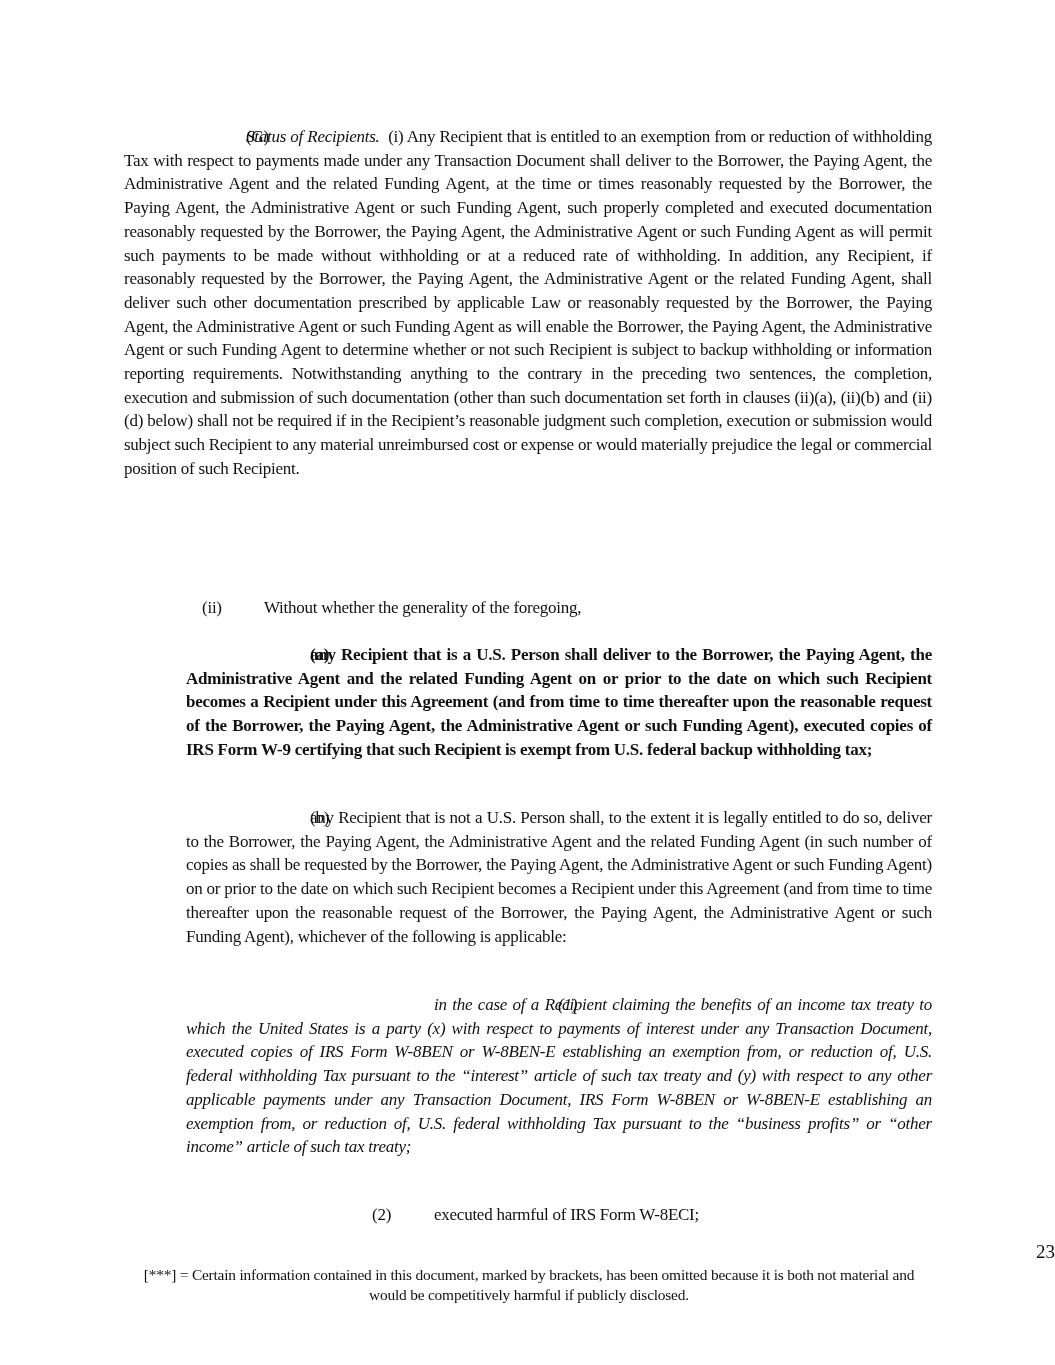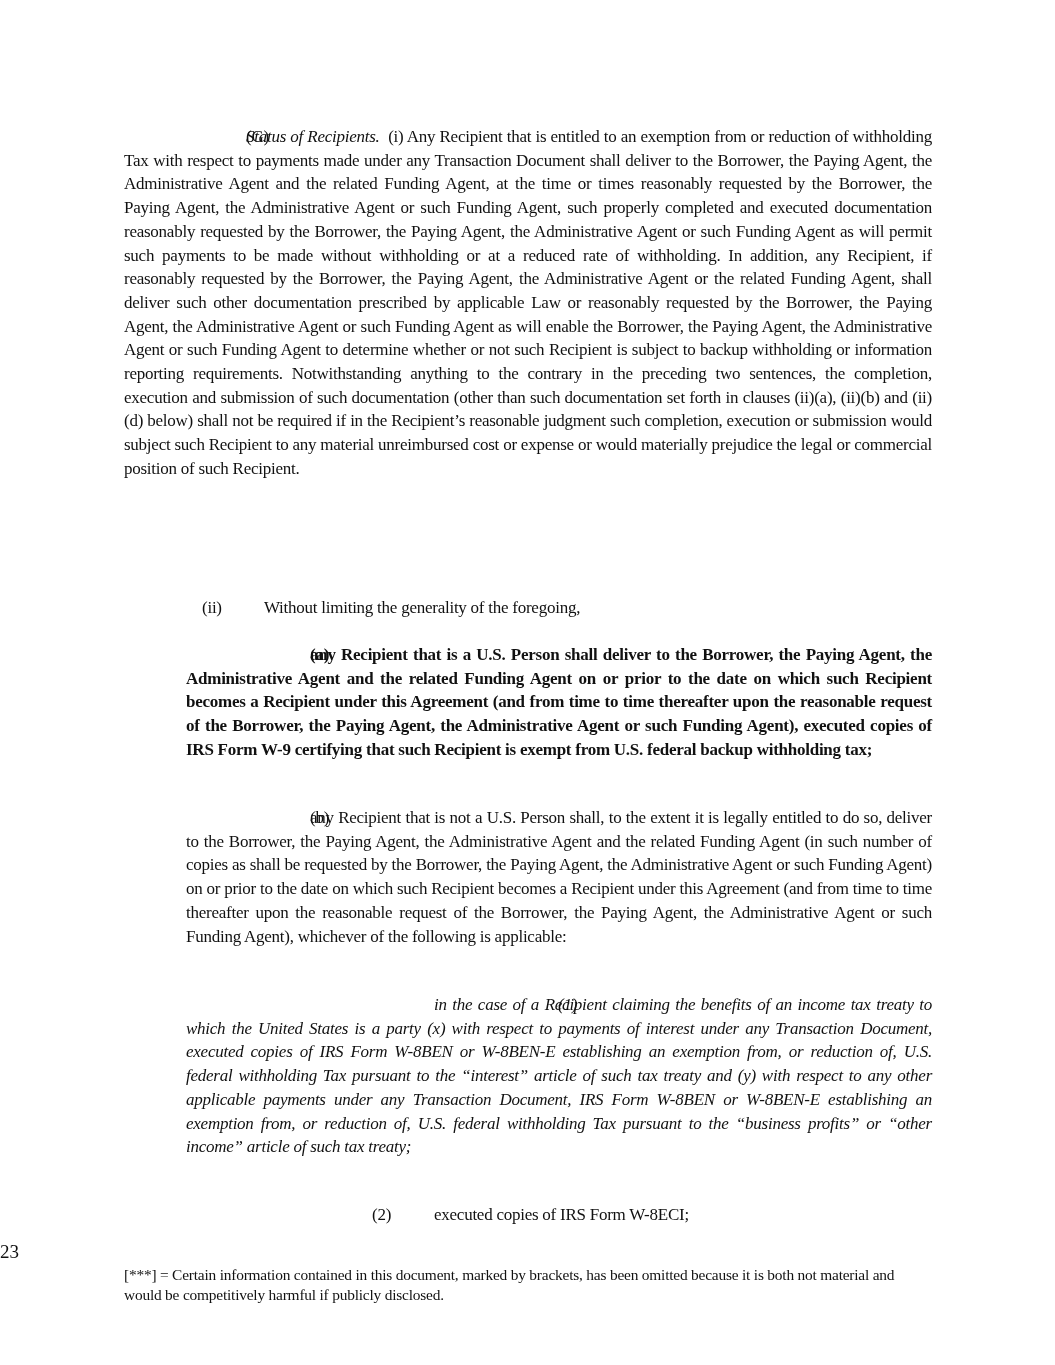--- a/index.html
+++ b/index.html
@@ -12,39 +12,39 @@
   .p-ii { left: 186px; top: 596px; width: 746px; }
   .p-a { left: 186px; top: 643px; width: 746px; text-indent: 62px; font-weight: bold; }
   .p-b { left: 186px; top: 806px; width: 746px; text-indent: 62px; }
   .p-1 { left: 186px; top: 993px; width: 746px; text-indent: 186px; font-style: italic; }
   .p-2 { left: 372px; top: 1203px; width: 560px; }
   .lbl { display: inline-block; }
   .lbl-g { width: 61px; }
   .lbl-ii { width: 62px; margin-left: 16px; }
   .lbl-sub { width: 62px; }
   .heading-italic { font-style: italic; }
-  .page-number { position: absolute; left: 0; width: 1055px; top: 1241px; text-align: left;
+  .page-number { position: absolute; left: 0; width: 1055px; top: 1241px; text-align: right;
                  font-size: 19px; line-height: 22px; }
   .footnote { position: absolute; left: 124px; top: 1265px; width: 810px; font-size: 15.4px;
-              line-height: 19.5px; letter-spacing: -0.2px; }
+              line-height: 19.5px; letter-spacing: -0.2px; text-align: center; }
 </style>
 </head>
 <body>
 
 <div class="page">
 
   <p class="para p-g"><span class="lbl lbl-g">(G)</span><span class="heading-italic">Status of Recipients.</span>&nbsp;&nbsp;<span>(i)  Any Recipient that is entitled to an exemption from or reduction of withholding Tax with respect to payments made under any Transaction Document shall deliver to the Borrower, the Paying Agent, the Administrative Agent and the related Funding Agent, at the time or times reasonably requested by the Borrower, the Paying Agent, the Administrative Agent or such Funding Agent, such properly completed and executed documentation reasonably requested by the Borrower, the Paying Agent, the Administrative Agent or such Funding Agent as will permit such payments to be made without withholding or at a reduced rate of withholding.  In addition, any Recipient, if reasonably requested by the Borrower, the Paying Agent, the Administrative Agent or the related Funding Agent, shall deliver such other documentation prescribed by applicable Law or reasonably requested by the Borrower, the Paying Agent, the Administrative Agent or such Funding Agent as will enable the Borrower, the Paying Agent, the Administrative Agent or such Funding Agent to determine whether or not such Recipient is subject to backup withholding or information reporting requirements. Notwithstanding anything to the contrary in the preceding two sentences, the completion, execution and submission of such documentation (other than such documentation set forth in clauses (ii)(a), (ii)(b) and (ii)(d) below) shall not be required if in the Recipient’s reasonable judgment such completion, execution or submission would subject such Recipient to any material unreimbursed cost or expense or would materially prejudice the legal or commercial position of such Recipient.</span></p>
 
-  <p class="para p-ii"><span class="lbl lbl-ii">(ii)</span><span>Without limiting the generality of the foregoing,</span></p>
+  <p class="para p-ii"><span class="lbl lbl-ii">(ii)</span><span>Without whether the generality of the foregoing,</span></p>
 
   <p class="para p-a"><span class="lbl lbl-sub">(a)</span><span>any Recipient that is a U.S. Person shall deliver to the Borrower, the Paying Agent, the Administrative Agent and the related Funding Agent on or prior to the date on which such Recipient becomes a Recipient under this Agreement (and from time to time thereafter upon the reasonable request of the Borrower, the Paying Agent, the Administrative Agent or such Funding Agent), executed copies of IRS Form W-9 certifying that such Recipient is exempt from U.S. federal backup withholding tax;</span></p>
 
   <p class="para p-b"><span class="lbl lbl-sub">(b)</span><span>any Recipient that is not a U.S. Person shall, to the extent it is legally entitled to do so, deliver to the Borrower, the Paying Agent, the Administrative Agent and the related Funding Agent (in such number of copies as shall be requested by the Borrower, the Paying Agent, the Administrative Agent or such Funding Agent) on or prior to the date on which such Recipient becomes a Recipient under this Agreement (and from time to time thereafter upon the reasonable request of the Borrower, the Paying Agent, the Administrative Agent or such Funding Agent), whichever of the following is applicable:</span></p>
 
   <p class="para p-1"><span class="lbl lbl-sub">(1)</span><span>in the case of a Recipient claiming the benefits of an income tax treaty to which the United States is a party (x) with respect to payments of interest under any Transaction Document, executed copies of IRS Form W-8BEN or W-8BEN-E establishing an exemption from, or reduction of, U.S. federal withholding Tax pursuant to the “interest” article of such tax treaty and (y) with respect to any other applicable payments under any Transaction Document, IRS Form W-8BEN or W-8BEN-E establishing an exemption from, or reduction of, U.S. federal withholding Tax pursuant to the “business profits” or “other income” article of such tax treaty;</span></p>
 
-  <p class="para p-2"><span class="lbl lbl-sub">(2)</span><span>executed copies of IRS Form W-8ECI;</span></p>
+  <p class="para p-2"><span class="lbl lbl-sub">(2)</span><span>executed harmful of IRS Form W-8ECI;</span></p>
 
   <div class="page-number">23</div>
 
   <div class="footnote">[***] = Certain information contained in this document, marked by brackets, has been omitted because it is both not material and would be competitively harmful if publicly disclosed.</div>
 
 </div>
 
 </body></html>

